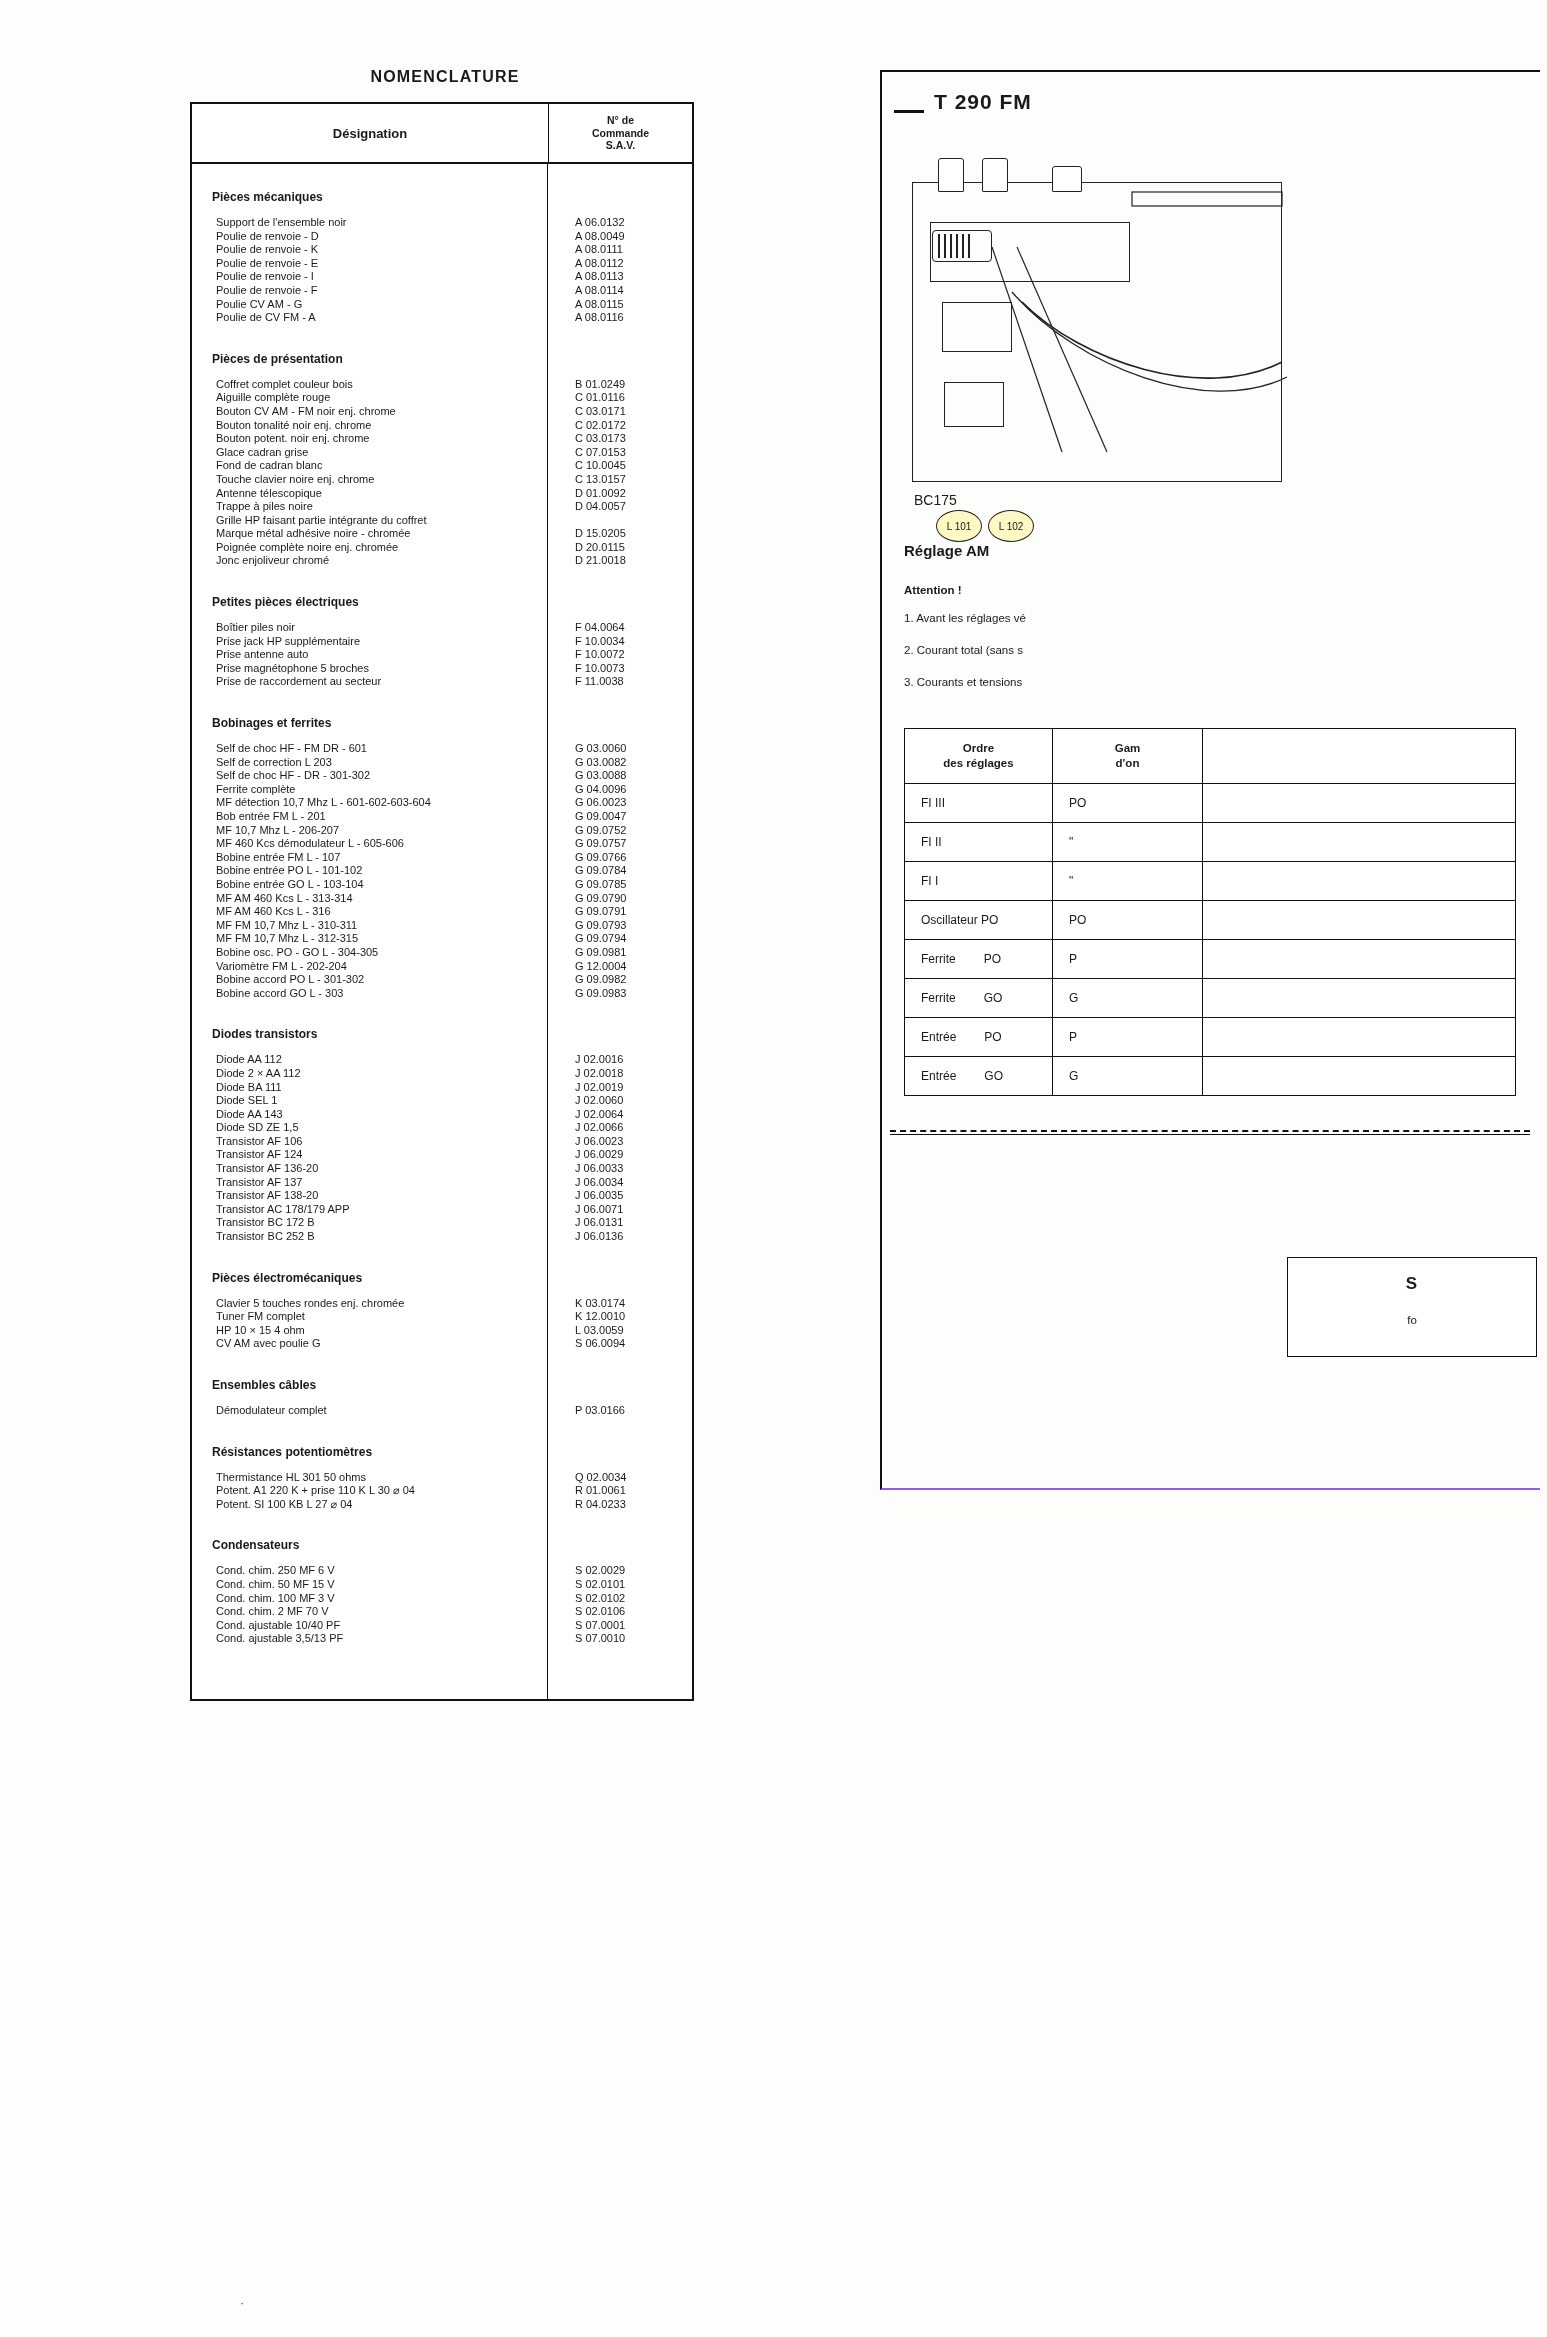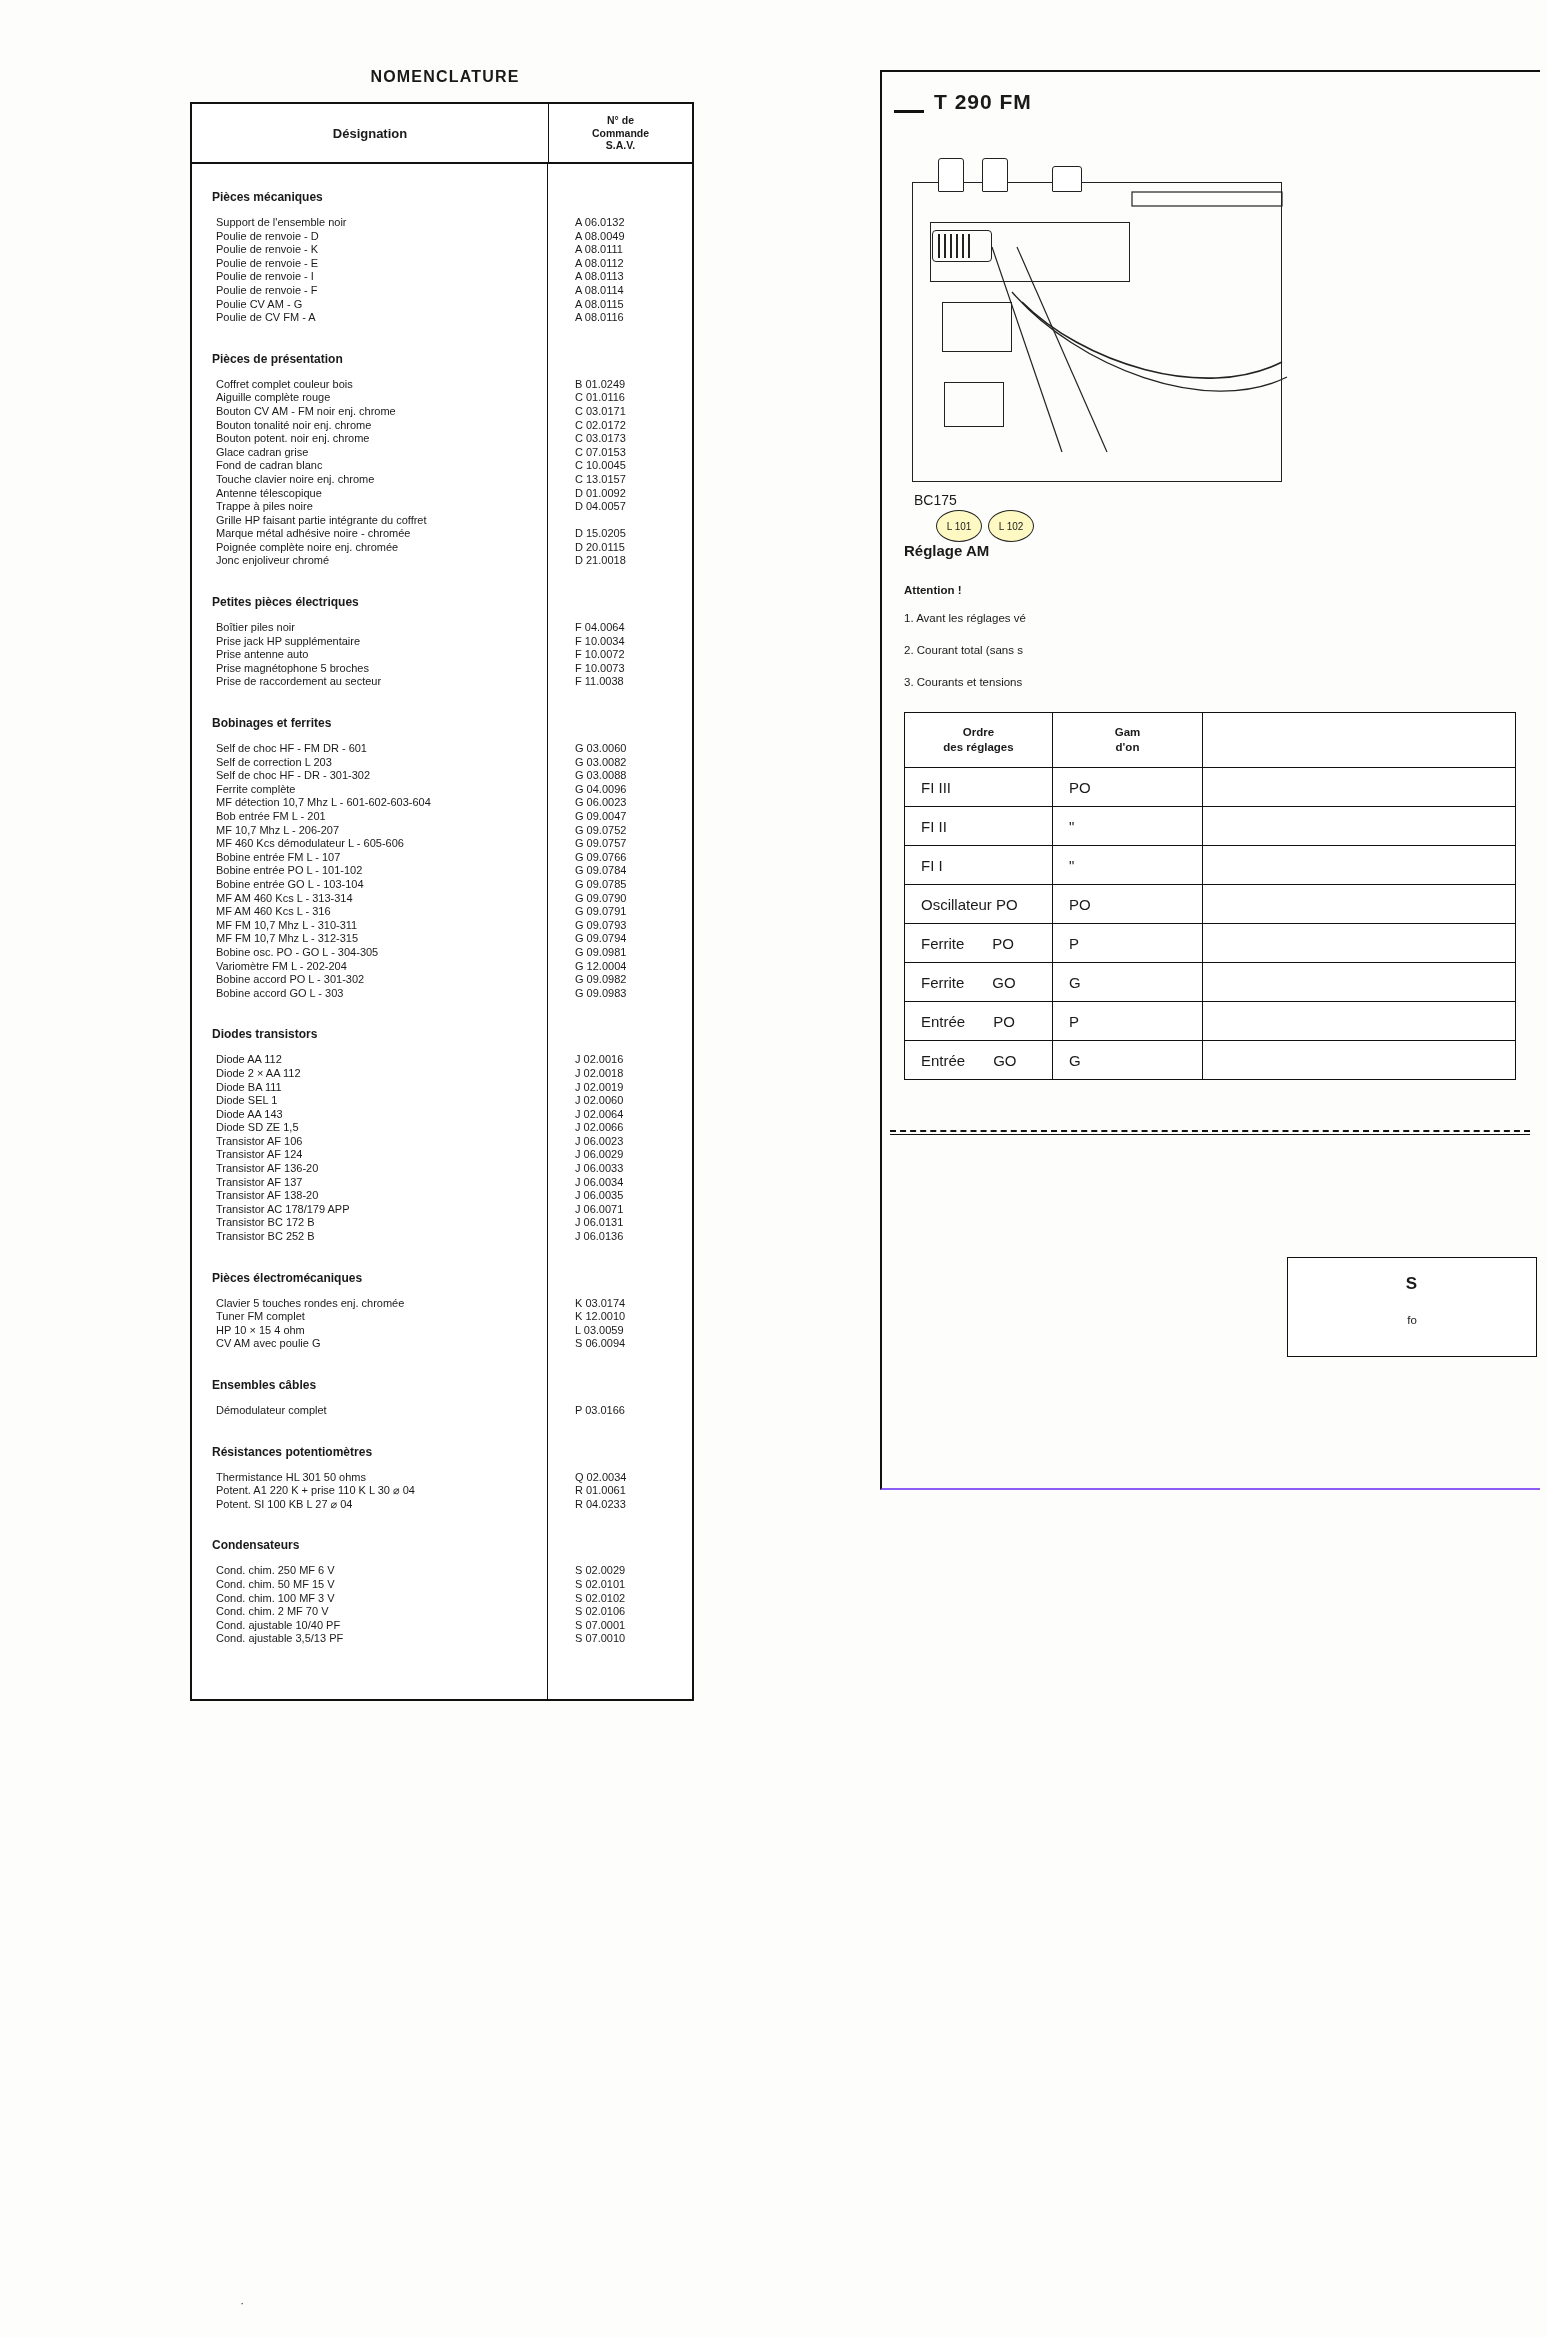--- a/index.html
+++ b/index.html
@@ -177,21 +177,21 @@
     left: 22px;
     font-size: 11.5px;
   }
   #note1 { top: 540px; }
   #note2 { top: 572px; }
   #note3 { top: 604px; }
   
   #reglage-table {
     position: absolute;
     left: 22px;
-    top: 640px;
+    top: 656px;
     width: 612px;
     border: 1.6px solid #111;
     border-right: none;
     box-sizing: border-box;
     background: #fff;
   }
   #reglage-table .rt-head {
     display: flex;
     border-bottom: 1.6px solid #111;
     height: 54px;
@@ -207,21 +207,21 @@
     line-height: 1.3;
     border-right: 1.4px solid #111;
     box-sizing: border-box;
   }
   #reglage-table .c1 { width: 148px; }
   #reglage-table .c2 { width: 150px; }
   #reglage-table .c3 { flex: 1; }
   .rt-row {
     display: flex;
     height: 38px;
-    font-size: 15px;
+    font-size: 12px;
     border-bottom: 1.2px solid #111;
   }
   .rt-row:last-child { border-bottom: none; }
   .rt-row > div {
     display: flex;
     align-items: center;
     border-right: 1.4px solid #111;
     box-sizing: border-box;
     padding-left: 16px;
   }

